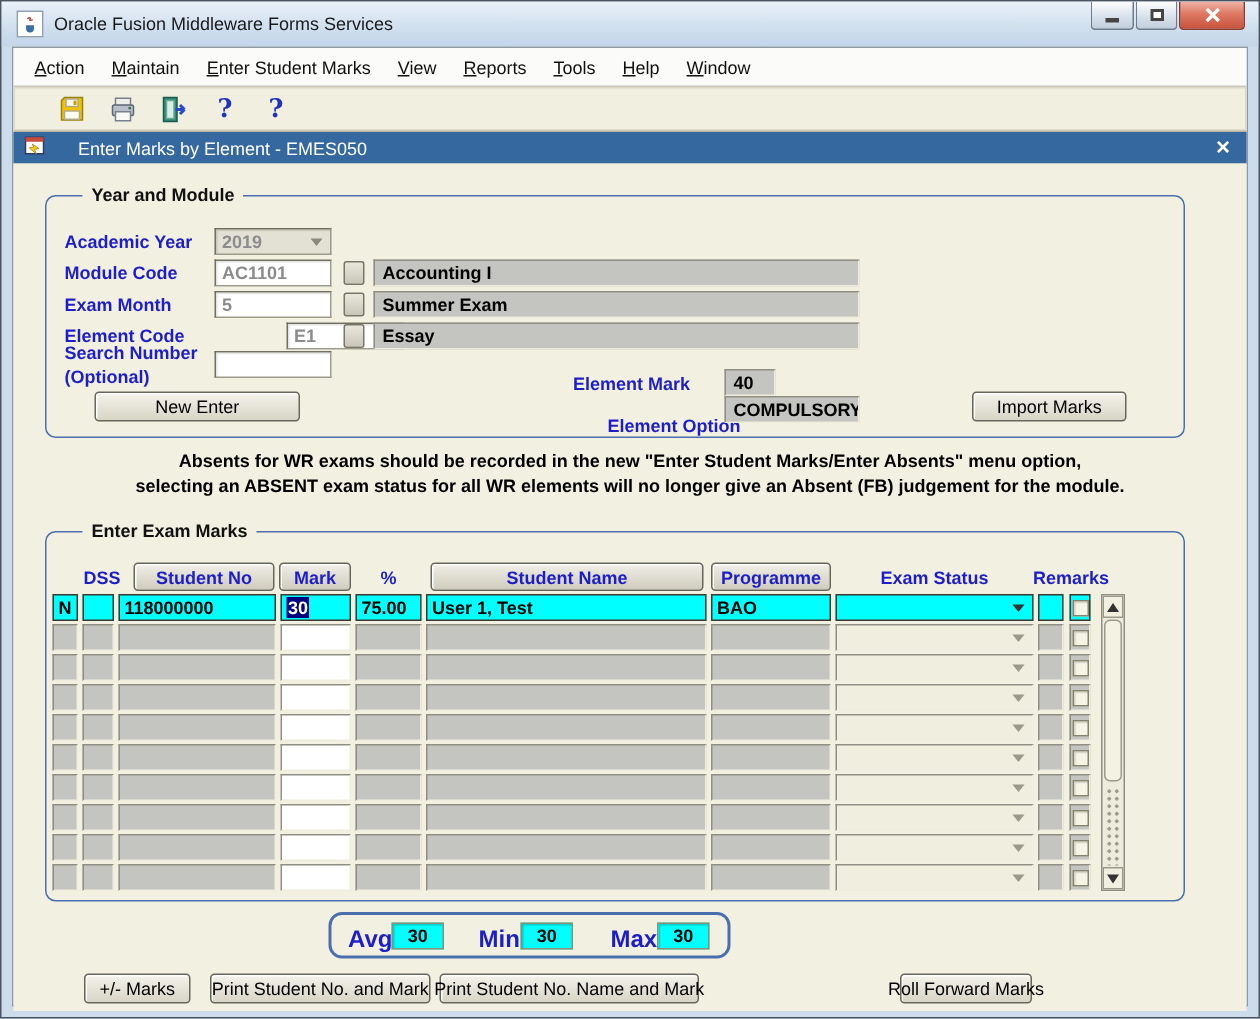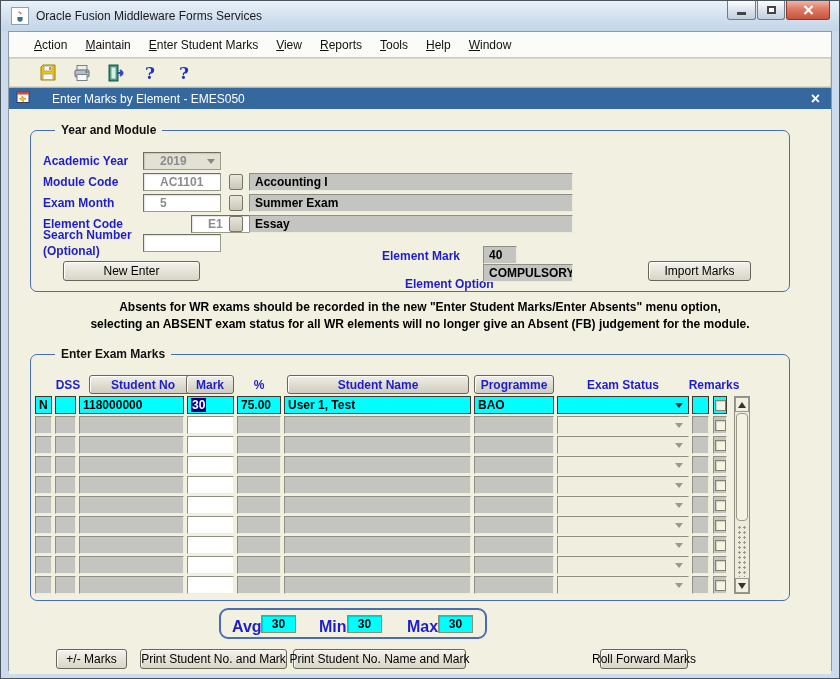--- a/index.html
+++ b/index.html
@@ -24,21 +24,21 @@
   .wc.close { width:44px; background:linear-gradient(#F0B4A8,#DE7A63 45%,#C7523C);
               border-color:#8C3A2C; }
   .g-min { width:9px; height:3px; background:#444; margin-top:6px; }
   .g-max { width:9px; height:8px; border:2px solid #444; background:#fff; }
 
   
   .client { position:absolute; left:7px; right:7px; top:30px; bottom:7px;
             background:#F2F1E1; border:1px solid #8D99A6; }
 
   .menubar { height:26px; background:#FBFBF9; border-bottom:1px solid #C9C9C2;
-             display:flex; align-items:center; padding-left:16px; }
+             display:flex; align-items:center; padding-left:5px; }
   .menu-item { display:inline-block; padding:4px 9px; font-size:12px; color:#111; }
   .menu-item::first-letter { text-decoration:underline; }
 
   .toolbar { height:30px; background:#F1EFDF; border-bottom:1px solid #B7B4A2;
              box-shadow:inset 0 0 0 1px #DCDAC6; display:flex; align-items:center;
              gap:12px; padding-left:28px; }
   .tool { width:22px; height:22px; display:inline-flex; align-items:center; justify-content:center; }
   .help-q { font-family:"DejaVu Serif", serif; font-weight:bold; font-size:17px; color:#2233BB; }
 
   .mdibar { height:21px; background:#35689E; color:#fff; display:flex;
@@ -54,21 +54,21 @@
   .g1 { left:21px; top:21px;  width:760px; height:162px; }
   .g2 { left:21px; top:245px; width:760px; height:247px; }
   .legend { position:absolute; top:-8px; left:24px; background:#F2F1E1;
             padding:0 6px; font-size:12px; font-weight:bold; color:#111; }
 
   .flabel { position:absolute; font-size:12px; font-weight:bold; color:#1E1EC8; white-space:nowrap; }
 
   .tfield { position:absolute; height:18px; background:#FFFFFF;
             border:1px solid #9B9B89; border-top-color:#70705E; border-left-color:#70705E;
             box-shadow:inset 1px 1px 1px rgba(0,0,0,.12);
-            font-size:12px; font-weight:bold; color:#8C8C8C; padding:1px 16px; }
+            font-size:12px; font-weight:bold; color:#8C8C8C; padding:1px 4px; }
   .combo { background:#E3E1D3; }
   .combo .carrow { position:absolute; right:5px; top:6px; width:0; height:0;
             border-left:4px solid transparent; border-right:4px solid transparent;
             border-top:5px solid #8a8a7a; }
   .dfield { position:absolute; height:18px; background:#C4C4C0;
             border:1px solid #8F8F83; border-bottom-color:#EDEBDB; border-right-color:#EDEBDB;
             font-size:12px; font-weight:bold; color:#000; padding:1px 5px; overflow:hidden; white-space:nowrap; }
   .lov { position:absolute; width:14px; height:16px; background:linear-gradient(#E9E7DC,#C9C6B8);
          border:1px solid #777768; border-radius:2px; }
 
@@ -261,21 +261,21 @@
 
       <div class="notice">
         <div>Absents for WR exams should be recorded in the new "Enter Student Marks/Enter Absents" menu option,</div>
         <div>selecting an ABSENT exam status for all WR elements will no longer give an Absent (FB) judgement for the module.</div>
       </div>
 
       <div class="groupbox g2">
         <span class="legend">Enter Exam Marks</span>
 
         <span class="hlabel" style="left:22px; top:23px; width:30px;">DSS</span>
-        <div class="hbtn" style="left:58px;  top:20px; width:108px;">Student No</div>
+        <div class="hbtn" style="left:58px;  top:20px; width:94px;">Student No</div>
         <div class="hbtn" style="left:155px; top:20px; width:48px;">Mark</div>
         <span class="hlabel" style="left:206px; top:23px; width:44px;">%</span>
         <div class="hbtn" style="left:256px; top:20px; width:182px;">Student Name</div>
         <div class="hbtn" style="left:443px; top:20px; width:80px;">Programme</div>
         <span class="hlabel" style="left:537px; top:23px; width:110px;">Exam Status</span>
         <span class="hlabel" style="left:648px; top:23px; width:70px;">Remarks</span>
 
         <div class="grid">
             <div class="grow on" style="top: 41px;">
               <div class="cell c-state">N</div>

